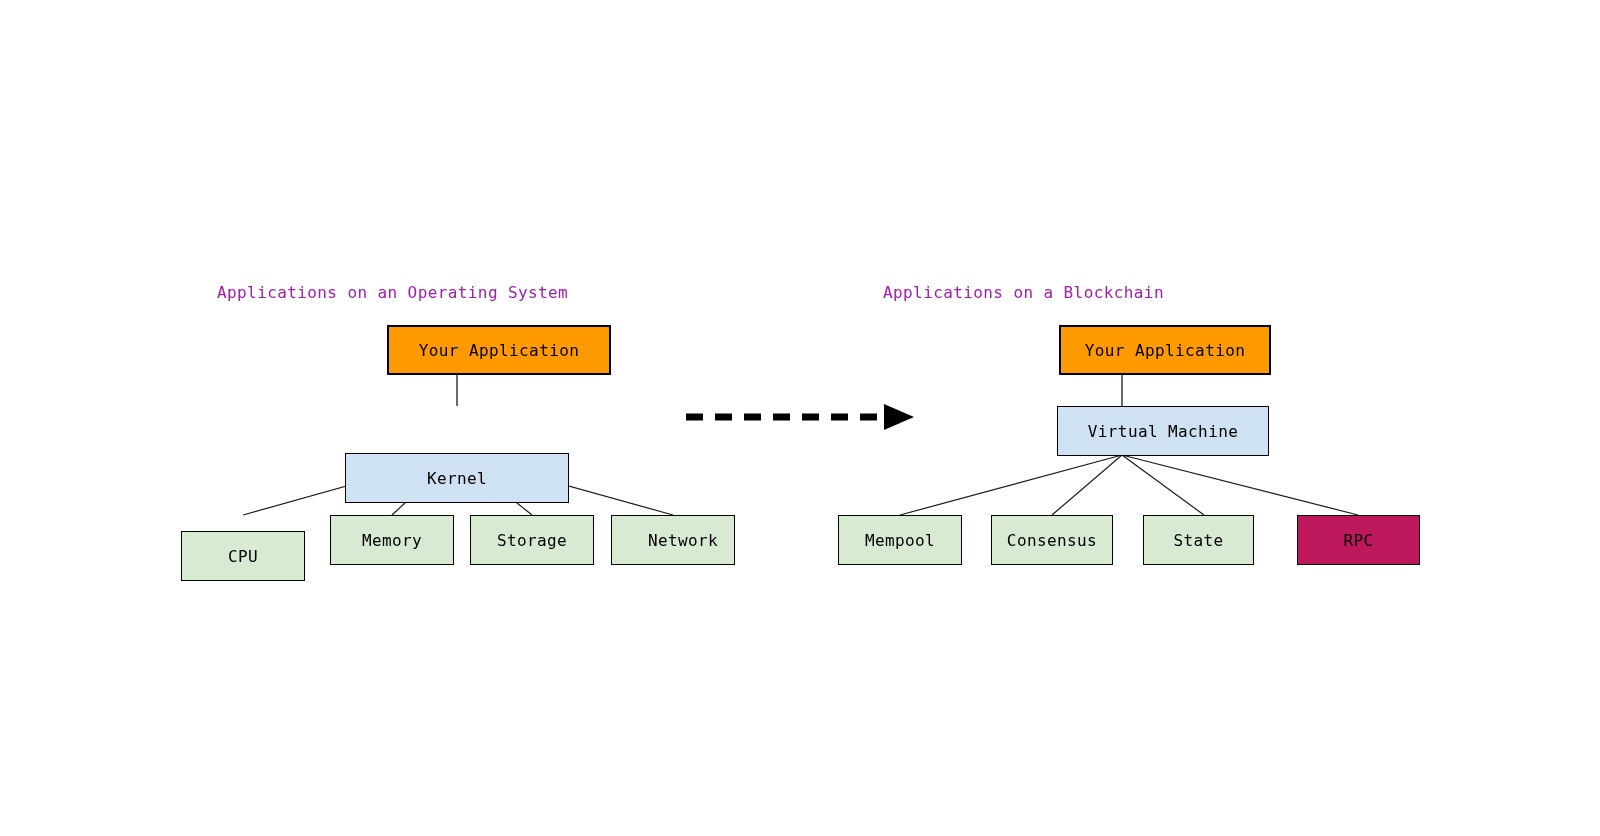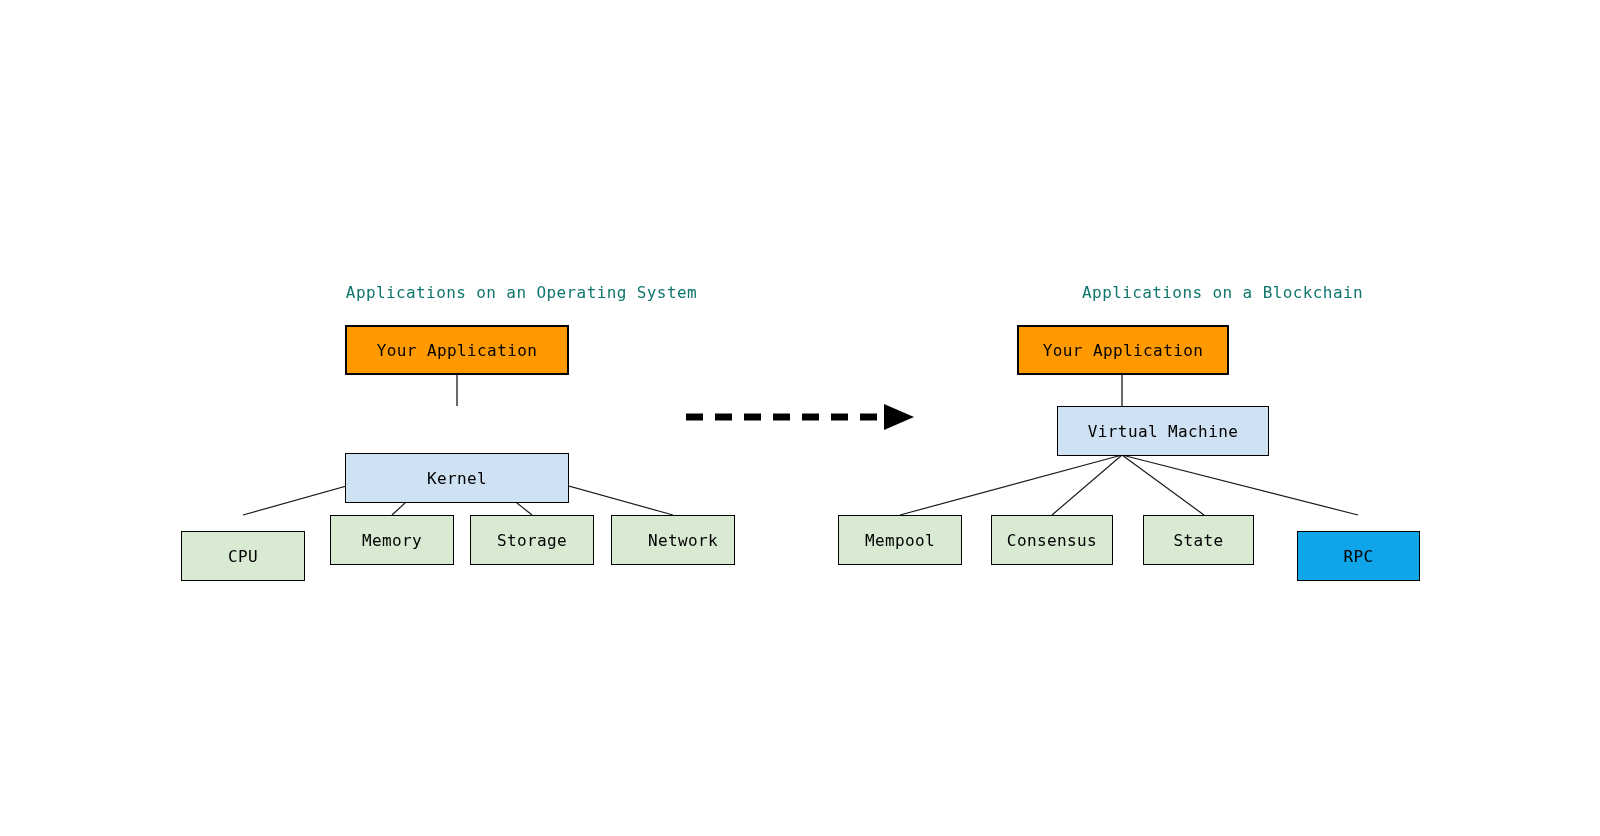--- a/index.html
+++ b/index.html
@@ -17,41 +17,42 @@
     color: #000000;
   }
   .connectors {
     position: absolute;
     left: 0;
     top: 0;
   }
   .diagram-title {
     position: absolute;
     width: 480px;
-    text-align: right;
+    text-align: left;
     font-size: 16px;
     letter-spacing: 0.4px;
     white-space: nowrap;
-    color: #0f766e;
+    color: #a21caf;
   }
   .title-left  { left: 217px; top: 283px; }
   .title-right { left: 883px; top: 283px; }
   .box {
     position: absolute;
     box-sizing: border-box;
     display: flex;
     align-items: center;
     justify-content: center;
     font-size: 16px;
     letter-spacing: 0.4px;
     white-space: nowrap;
     border: 1.4px solid #000000;
   }
   .box.app {
     border-width: 2px;
+    margin-left: 42px;
   }
   
   .l-app     { left: 345px;  top: 325px; width: 224px; height: 50px; }
   .l-core    { left: 345px;  top: 406px; width: 224px; height: 50px; }
   .l-leaf-0  { left: 181px;  top: 515px; width: 124px; height: 50px; }
   .l-leaf-1  { left: 330px;  top: 515px; width: 124px; height: 50px; }
   .l-leaf-2  { left: 470px;  top: 515px; width: 124px; height: 50px; }
   .l-leaf-3  { left: 611px;  top: 515px; width: 124px; height: 50px; }
   
   .r-app     { left: 1017px; top: 325px; width: 212px; height: 50px; }
@@ -96,15 +97,15 @@
   <div class="box l-leaf-0" style="background-color: rgb(217, 234, 211); margin-top: 16px;">CPU</div>
   <div class="box l-leaf-1" style="background-color: rgb(217, 234, 211);">Memory</div>
   <div class="box l-leaf-2" style="background-color: rgb(217, 234, 211);">Storage</div>
   <div class="box l-leaf-3" style="background-color: rgb(217, 234, 211); padding-left: 20px;">Network</div>
 
   <div class="box app r-app" style="background-color: rgb(255, 153, 0);">Your Application</div>
   <div class="box r-core" style="background-color: rgb(207, 226, 243);">Virtual Machine</div>
   <div class="box r-leaf-0" style="background-color: rgb(217, 234, 211);">Mempool</div>
   <div class="box r-leaf-1" style="background-color: rgb(217, 234, 211);">Consensus</div>
   <div class="box r-leaf-2" style="background-color: rgb(217, 234, 211);">State</div>
-  <div class="box r-leaf-3" style="background-color: #0ea5e9; margin-top: 16px;">RPC</div>
+  <div class="box r-leaf-3" style="background-color: #be185d;">RPC</div>
 
 </div>
 
 </body></html>

